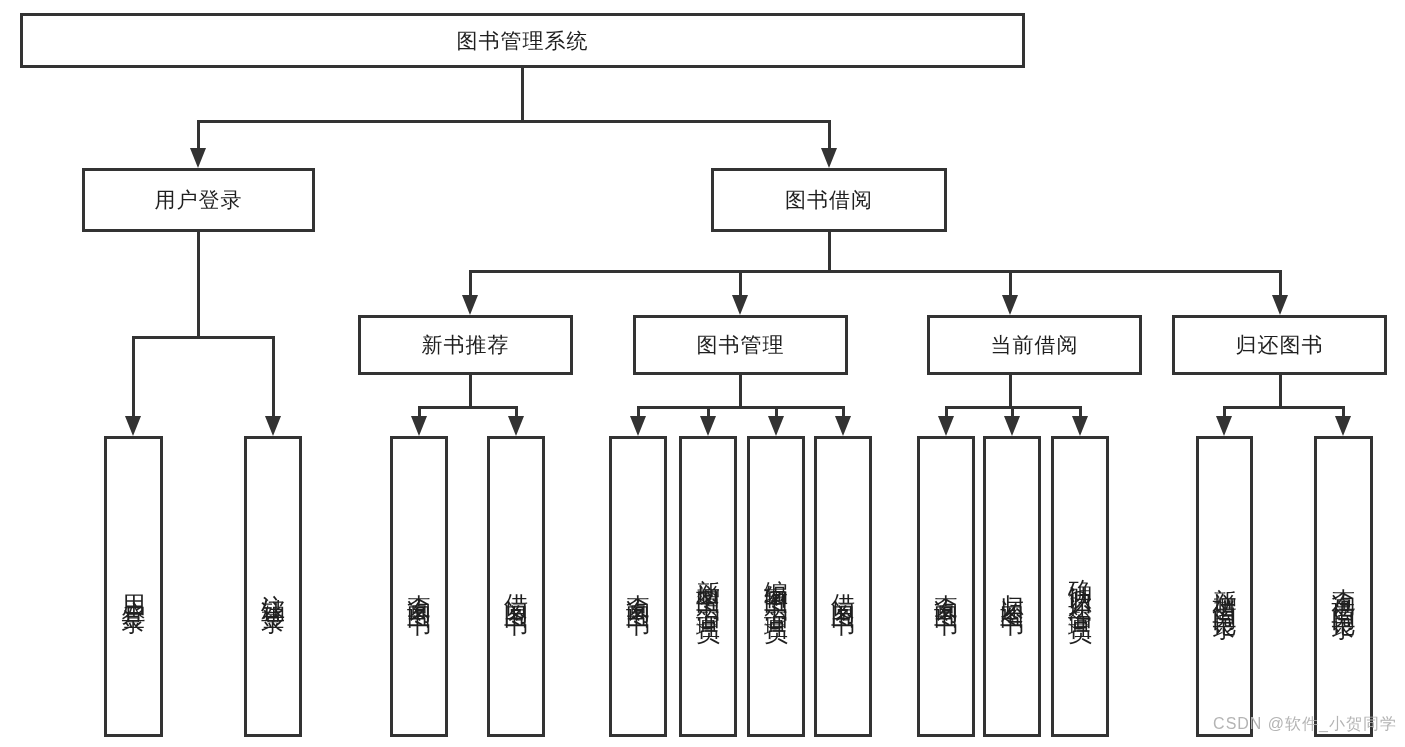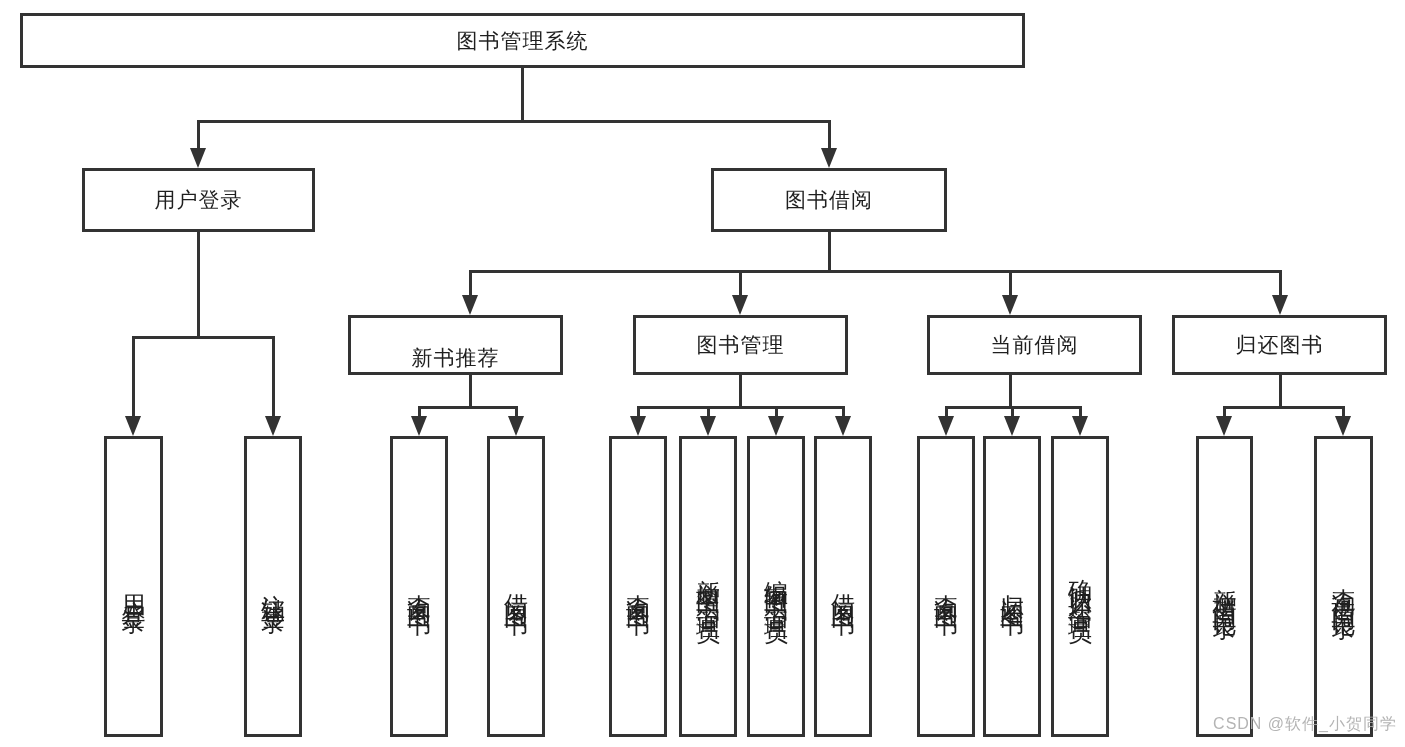--- a/index.html
+++ b/index.html
@@ -48,21 +48,21 @@
   </div>
 
   <div class="box" style="left:82px;top:168px;width:233px;height:64px;">
     <span>用户登录</span>
   </div>
 
   <div class="box" style="left:711px;top:168px;width:236px;height:64px;">
     <span>图书借阅</span>
   </div>
 
-  <div class="box" style="left:348px;top:315px;width:215px;height:60px;align-items:flex-end;">
+  <div class="box" style="left:358px;top:315px;width:215px;height:60px;">
     <span>新书推荐</span>
   </div>
 
   <div class="box" style="left:633px;top:315px;width:215px;height:60px;">
     <span>图书管理</span>
   </div>
 
   <div class="box" style="left:903px;top:315px;width:215px;height:60px;margin-left:24px;">
     <span>当前借阅</span>
   </div>

